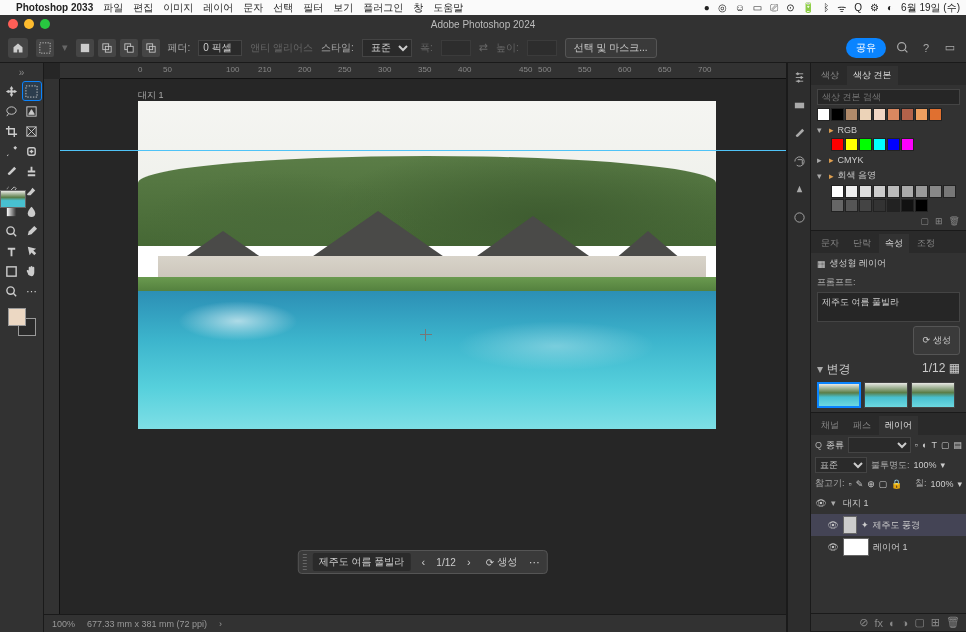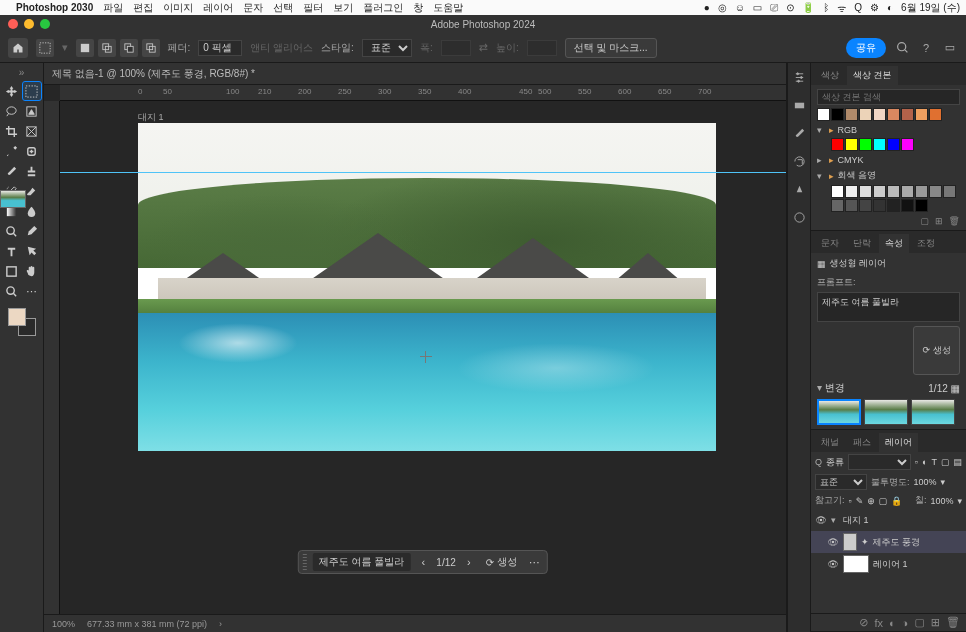--- a/index.html
+++ b/index.html
@@ -97,45 +97,45 @@
     .panel-tab.active { color: #ddd; background: #323232; }
     .panel-body { padding: 4px 6px; font-size: 9px; }
     
     .search-input { width: 100%; background: #262626; border: 1px solid #444; color: #888; font-size: 9px; padding: 2px 4px; height: 16px; }
     .swatch-row { display: flex; flex-wrap: wrap; gap: 1px; margin-top: 3px; }
     .sw { width: 13px; height: 13px; border: 1px solid #222; }
     .folder-row { display: flex; align-items: center; gap: 4px; margin-top: 4px; }
     .chev { width: 8px; color: #aaa; }
     
     .prop-field { background: #262626; border: 1px solid #444; padding: 3px 4px; margin-top: 3px; min-height: 30px; font-size: 9px; }
-    .prop-btn { float: right; background: #3a3a3a; border: 1px solid #555; color: #ccc; font-size: 9px; padding: 17px 8px; border-radius: 3px; margin-top: 4px; }
+    .prop-btn { float: right; background: #3a3a3a; border: 1px solid #555; color: #ccc; font-size: 9px; padding: 7px 8px; border-radius: 3px; margin-top: 4px; }
     .variations { display: flex; gap: 3px; margin-top: 4px; }
     .var-thumb { width: 44px; height: 26px; background: linear-gradient(#e8e8e4 0%, #5a7d48 40%, #48c0d0 60%, #6dd8e0 100%); border: 1px solid #444; }
     .var-thumb.sel { border: 2px solid #0a84ff; }
-    .var-header { display: flex; justify-content: space-between; align-items: center; font-size: 10px; margin-top: 6px; }
+    .var-header { display: flex; justify-content: space-between; align-items: flex-start; font-size: 12px; margin-top: 6px; }
     
     .layers-body { font-size: 9px; }
     .layer-controls { display: flex; gap: 4px; padding: 2px 4px; align-items: center; }
     .layer-select { background: #2a2a2a; border: 1px solid #444; color: #ccc; font-size: 9px; height: 16px; flex: 1; }
     .layer-row { display: flex; align-items: center; gap: 4px; padding: 2px 4px; height: 22px; }
     .layer-row.sel { background: #445; }
     .eye { width: 12px; height: 12px; display: flex; align-items: center; justify-content: center; }
     .layer-thumb { width: 26px; height: 18px; background: #fff; border: 1px solid #666; }
     .layer-thumb.pool { background: linear-gradient(#e8e8e4 0%, #5a7d48 40%, #48c0d0 60%); }
     .layer-footer { height: 18px; border-top: 1px solid #1a1a1a; display: flex; align-items: center; justify-content: flex-end; gap: 6px; padding: 0 6px; color: #888; }
     
     input, select, button { font-family: inherit; }
   </style>
 </head>
 <body>
 
 <div class="mac-menubar">
   <div class="left">
     <span></span>
-    <span class="appname">Photoshop 2030</span>
+    <span class="appname">Photoshop 2033</span>
     <span>파일</span>
     <span>편집</span>
     <span>이미지</span>
     <span>레이어</span>
     <span>문자</span>
     <span>선택</span>
     <span>필터</span>
     <span>보기</span>
     <span>플러그인</span>
     <span>창</span>
@@ -351,23 +351,20 @@
         </div>
       <div class="tool">⋯</div>
     </div>
     <div class="fgbg">
       <div class="bg"></div>
       <div class="fg"></div>
     </div>
   </div>
 
   <div class="canvas-area">
-    <div class="doc-tab">
-        <span>제목 없음-1 @ 100% (제주도 풍경, RGB/8#) *</span>
-      </div>
     <div class="ruler-h">
       <span style="left:78px">0</span>
       <span style="left:103px">50</span>
       <span style="left:166px">100</span>
       <span style="left:198px">210</span>
       <span style="left:238px">200</span>
       <span style="left:278px">250</span>
       <span style="left:318px">300</span>
       <span style="left:358px">350</span>
       <span style="left:398px">400</span>

